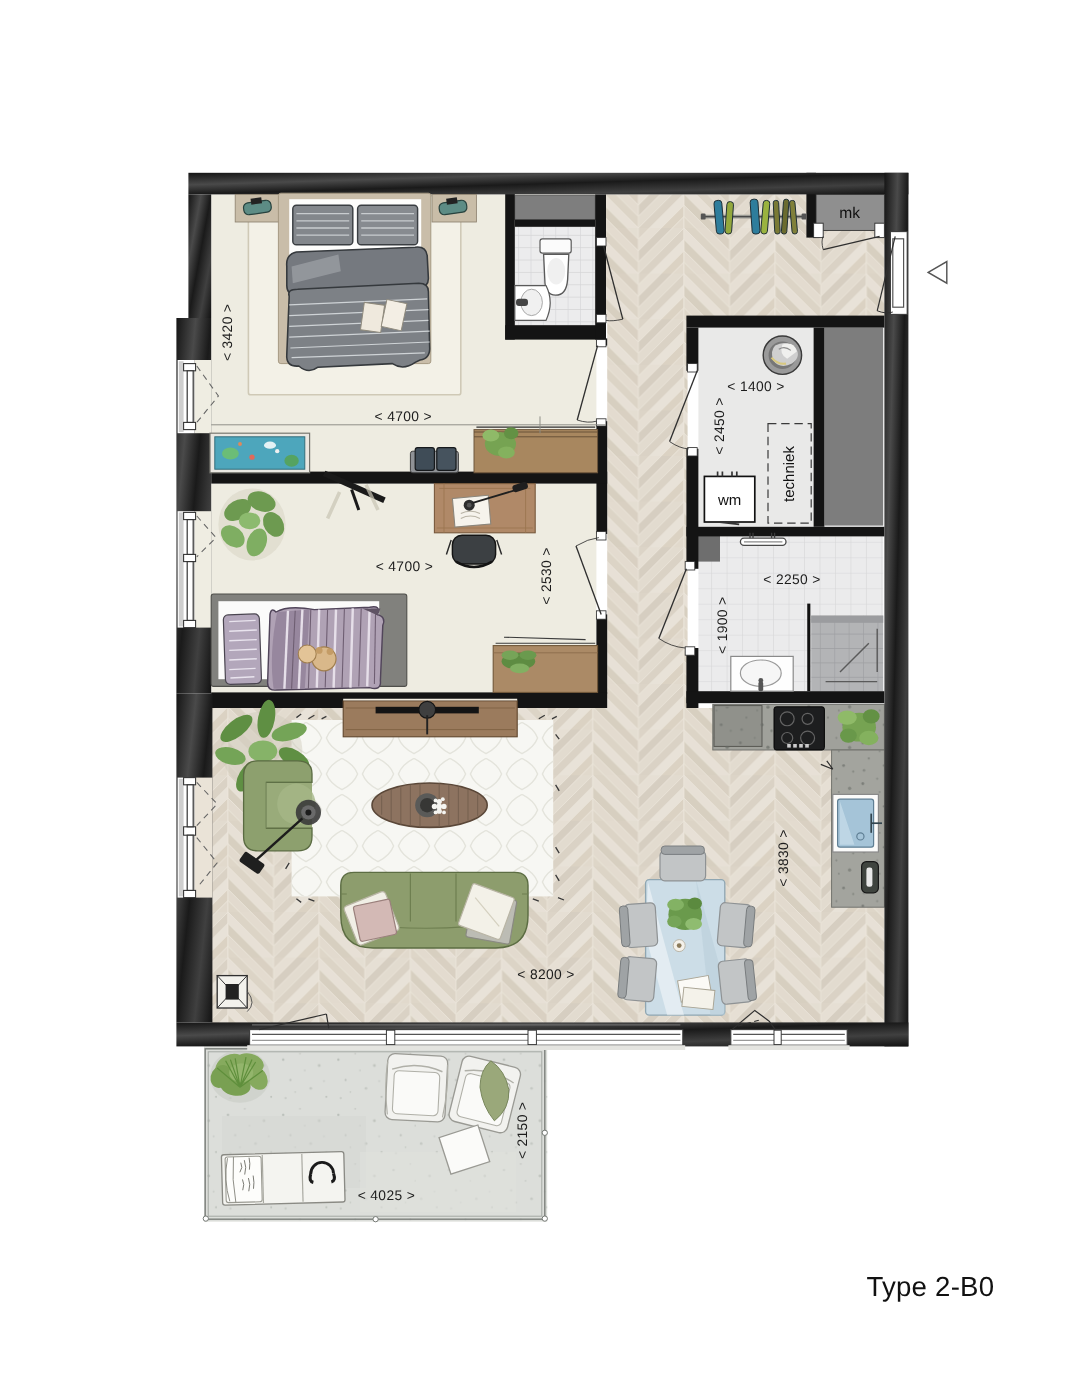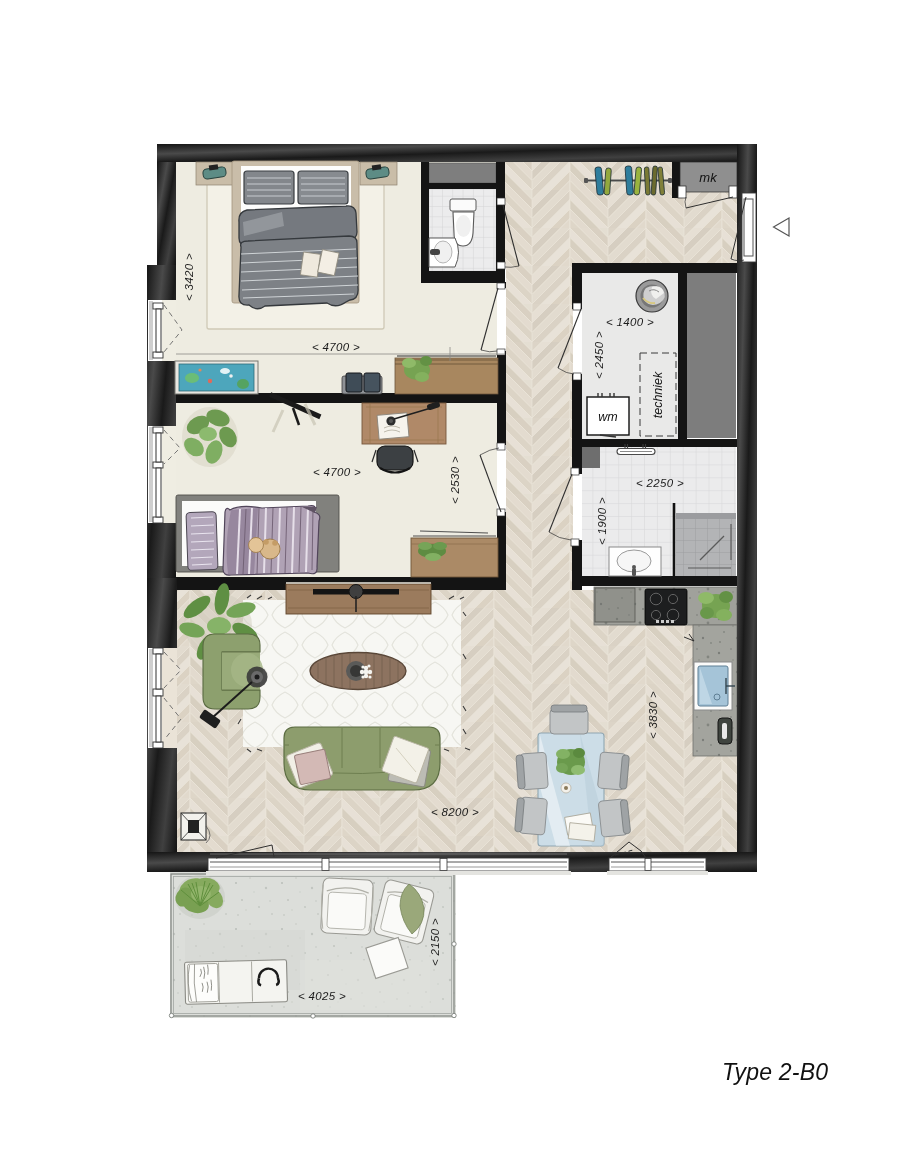--- a/index.html
+++ b/index.html
@@ -1,16 +1,16 @@
 <!DOCTYPE html>
 <html><head>
 <meta charset="utf-8">
 <style>
 html,body{margin:0;padding:0;background:#ffffff;}
-#page{position:relative;width:900px;height:1157px;background:#ffffff;overflow:hidden;font-style:italic;}
+#page{position:relative;width:900px;height:1157px;background:#ffffff;overflow:hidden;}
 text{font-family:"Liberation Sans",sans-serif;}
 .dim{font-size:11.5px;fill:#1c1c1c;letter-spacing:0.3px;}
 </style>
 </head>
 <body>
 <div id="page">
 <svg width="900" height="1157" viewBox="0 0 900 1157">
 <defs>
 <linearGradient id="extwall" x1="0" y1="0" x2="1" y2="1">
 <stop offset="0" stop-color="#151515"></stop>

